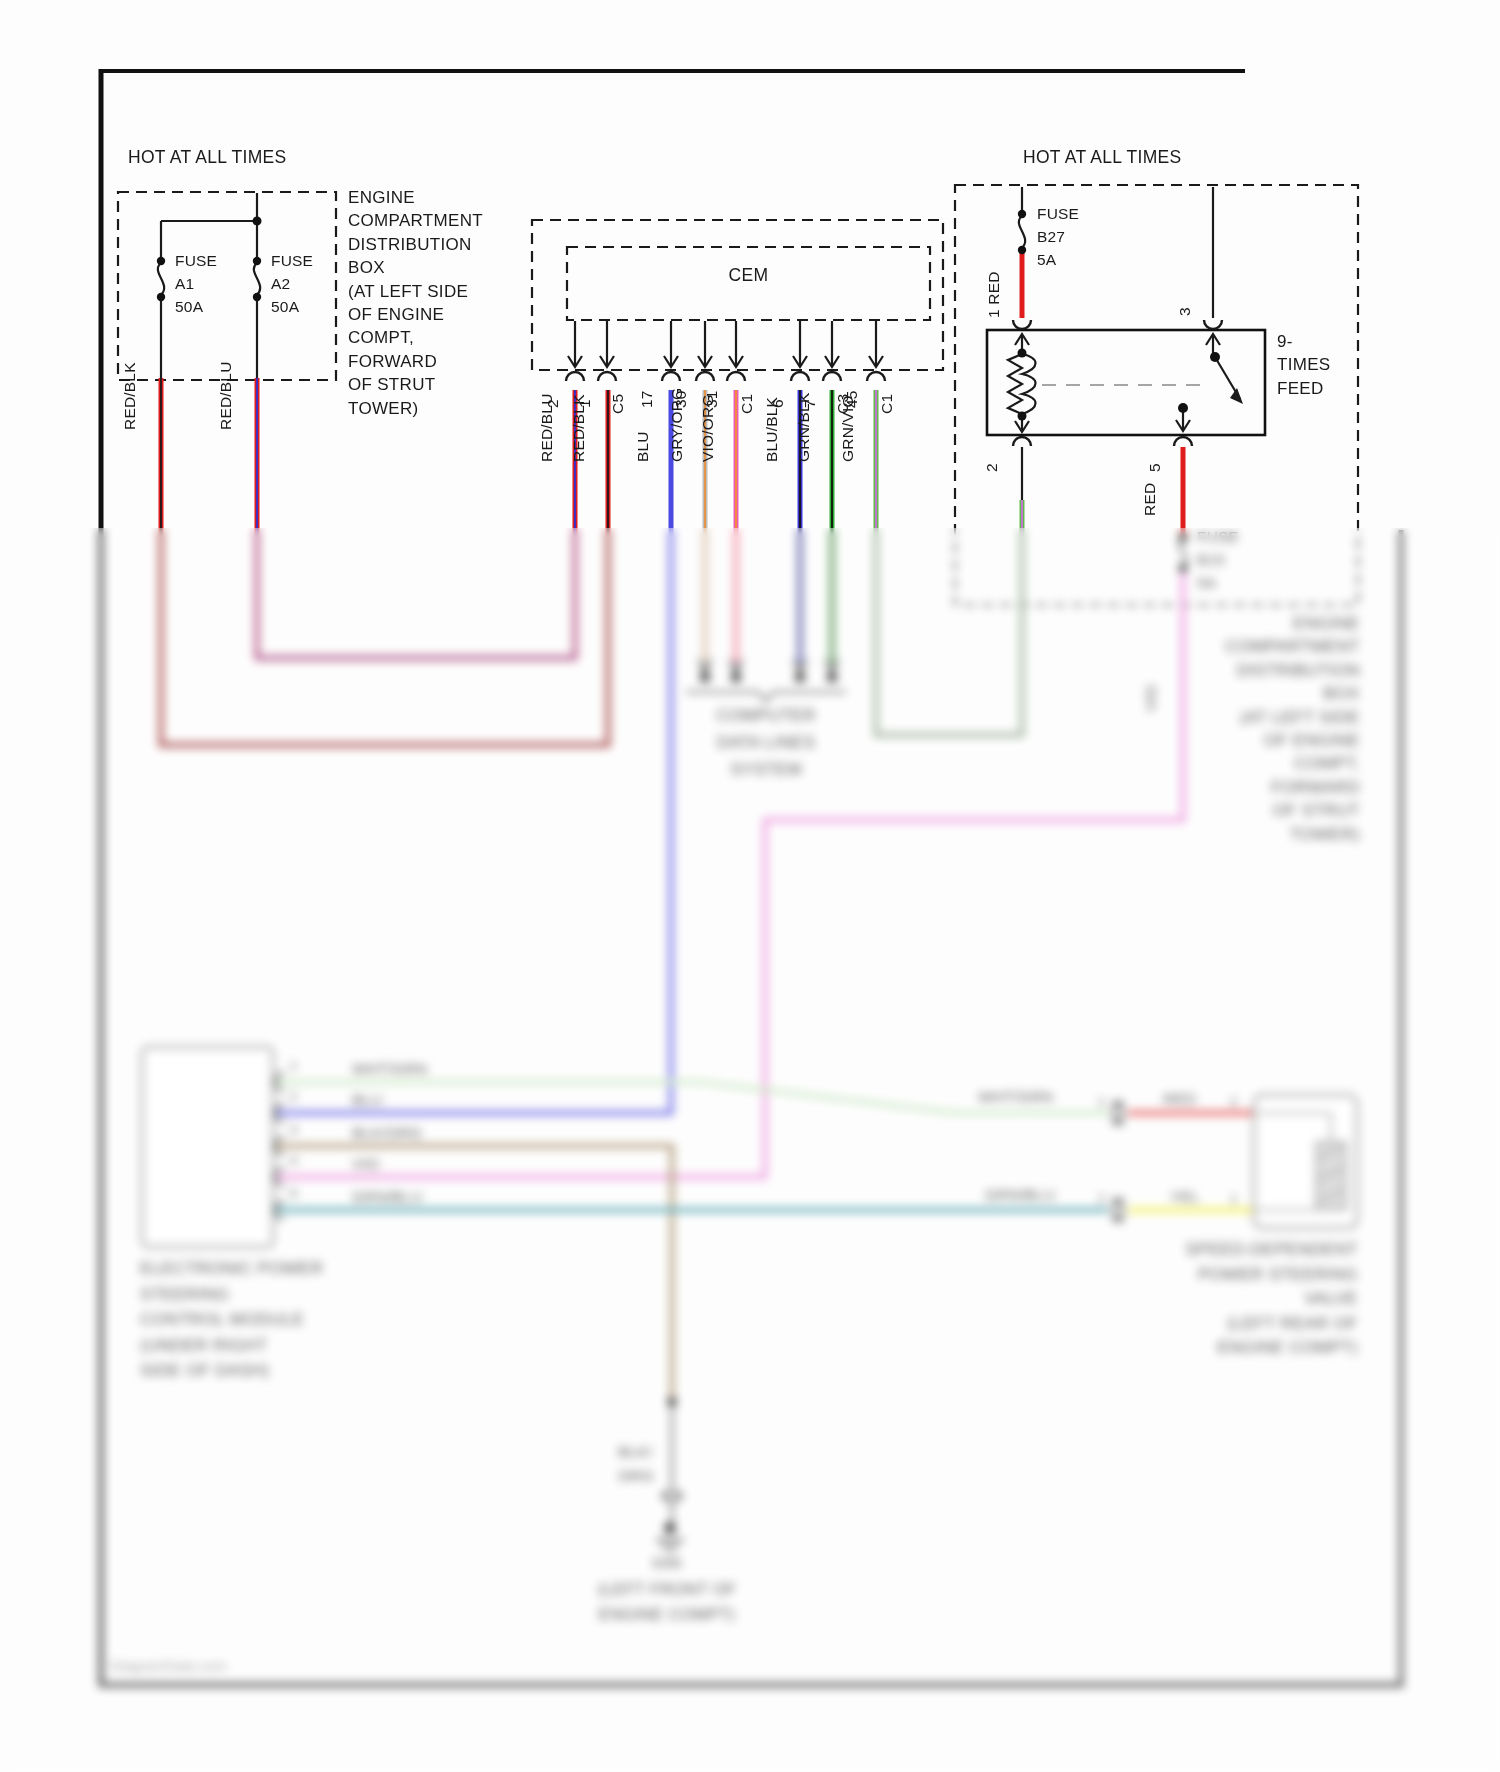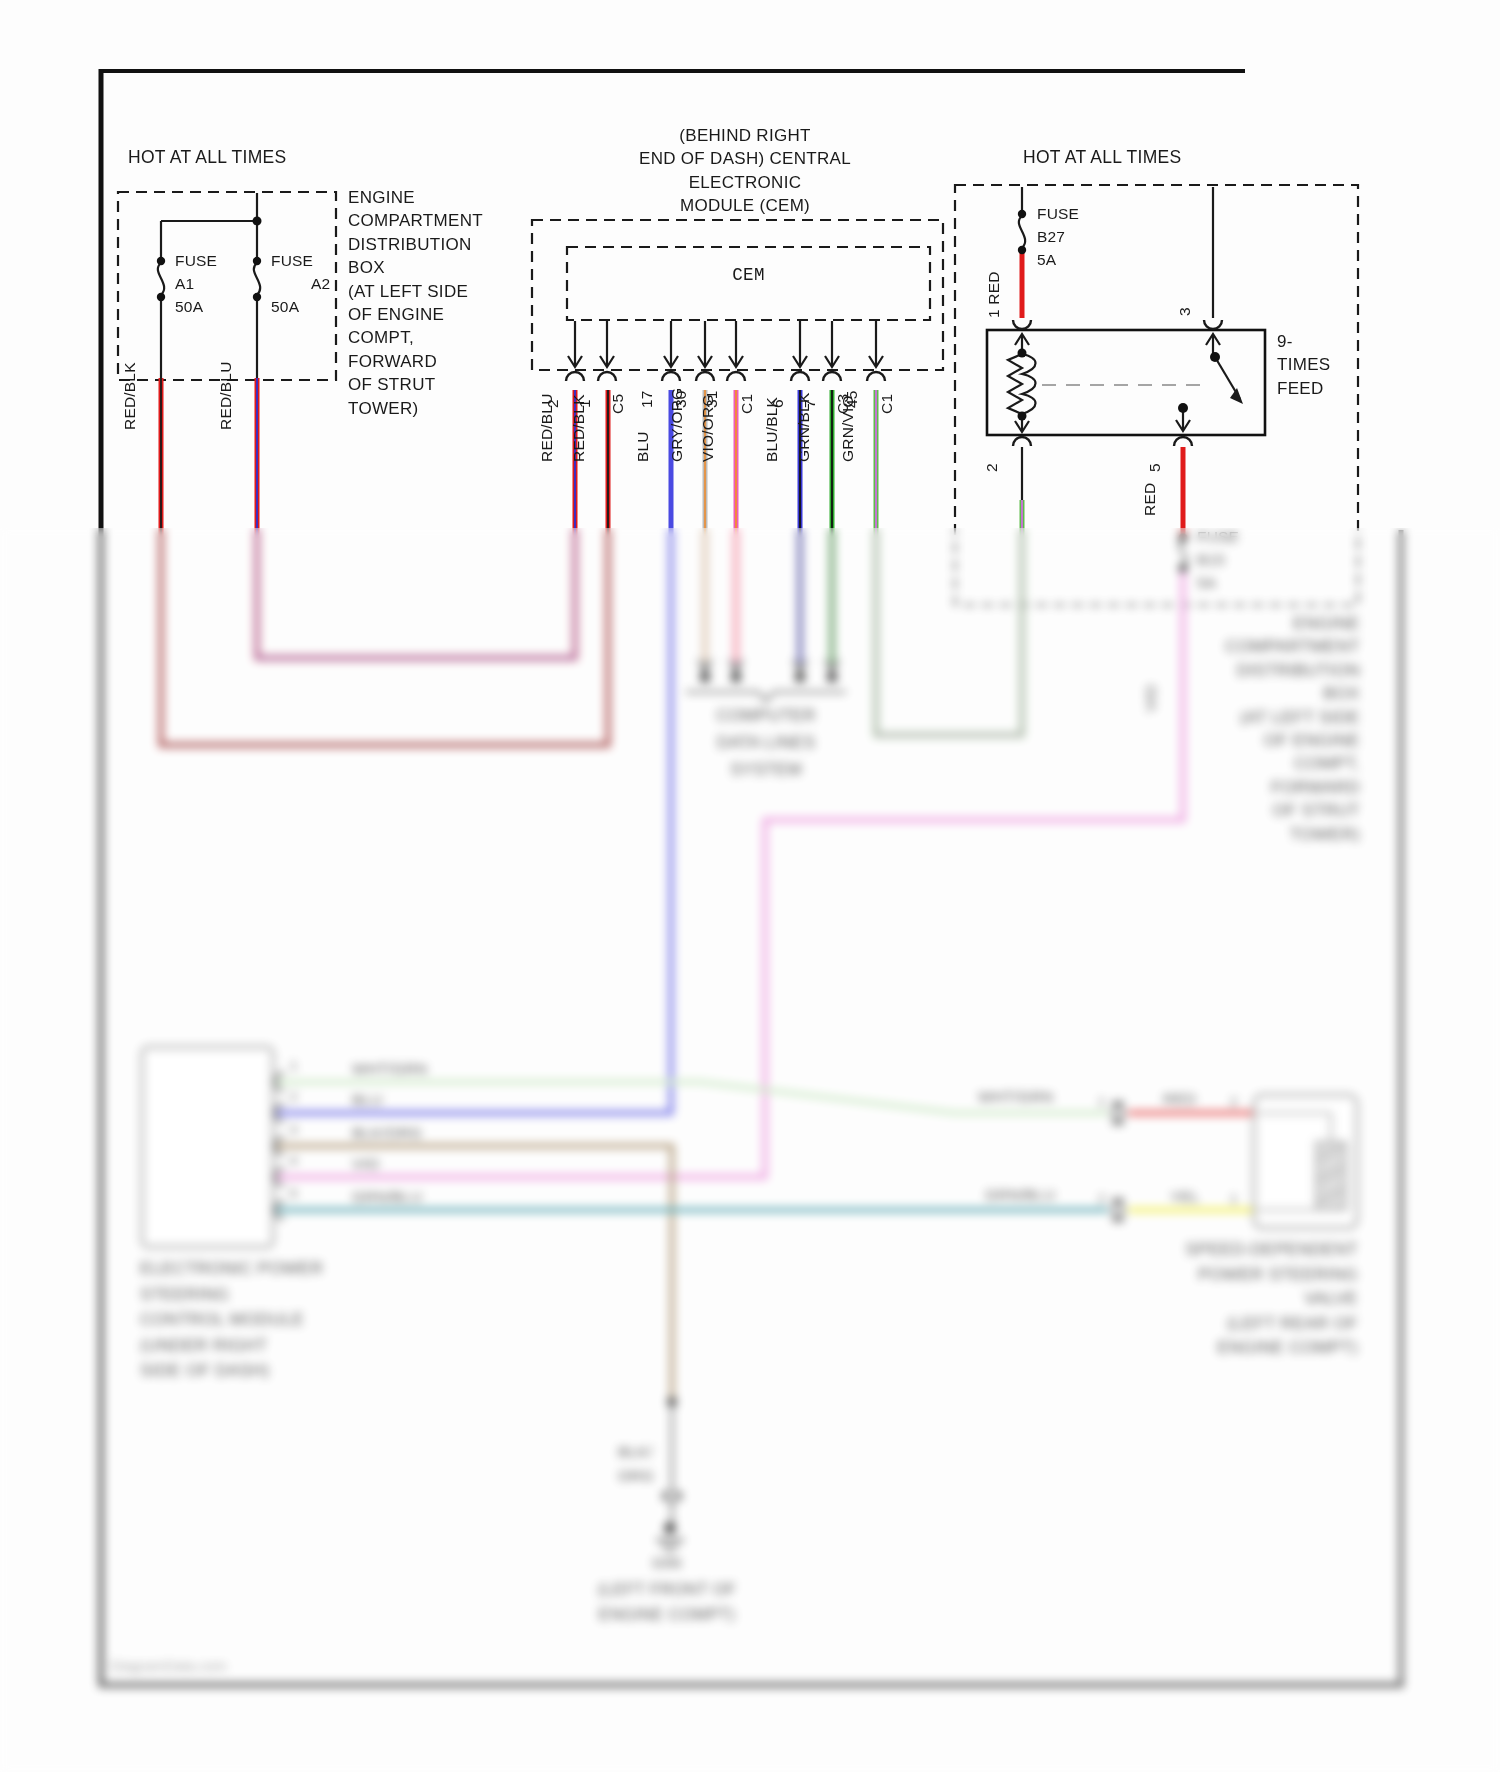--- a/index.html
+++ b/index.html
@@ -227,44 +227,38 @@
     <line x1="1318" y1="1180" x2="1344" y2="1168" stroke="#999" stroke-width="2"></line>
     <line x1="1318" y1="1202" x2="1344" y2="1190" stroke="#999" stroke-width="2"></line>
   </g>
 </svg>
 
 <div class="t" style="left:128px;top:146px;">HOT AT ALL TIMES</div>
 <div class="ts" style="left:175px;top:252px;">FUSE</div>
 <div class="ts" style="left:175px;top:275px;">A1</div>
 <div class="ts" style="left:175px;top:298px;">50A</div>
 <div class="ts" style="left:271px;top:252px;">FUSE</div>
-<div class="ts" style="left:271px;top:275px;margin-left:40px;">A2</div>
+<div class="ts" style="left:271px;top:275px;">A2</div>
 <div class="ts" style="left:271px;top:298px;">50A</div>
 <div class="blk" style="left:348px;top:186px;">
   <div>ENGINE</div>
       <div>COMPARTMENT</div>
   <div>DISTRIBUTION</div>
       <div>BOX</div>
   <div>(AT LEFT SIDE</div>
       <div>OF ENGINE</div>
   <div>COMPT,</div>
       <div>FORWARD</div>
   <div>OF STRUT</div>
       <div>TOWER)</div>
 </div>
 <div class="vl" style="left:138px;top:414px;">RED/BLK</div>
 <div class="vl" style="left:234px;top:414px;">RED/BLU</div>
 
-<div class="blk ctr" style="left:555px;top:124px;width:380px;">
-  <div>(BEHIND RIGHT</div>
-      <div>END OF DASH) CENTRAL</div>
-  <div>ELECTRONIC</div>
-      <div>MODULE (CEM)</div>
-</div>
-<div class="t" style="left:567px;top:264px;width:363px;text-align:center;font-family:Liberation Mono, monospace;">CEM</div>
+<div class="t" style="left:567px;top:264px;width:363px;text-align:center;">CEM</div>
 
 <div class="vl" style="left:561px;top:392px;">2</div>
 <div class="vl" style="left:593px;top:392px;">1</div>
 <div class="vl" style="left:655px;top:392px;">17</div>
 <div class="vl" style="left:689px;top:392px;">30</div>
 <div class="vl" style="left:720px;top:392px;">31</div>
 <div class="vl" style="left:786px;top:392px;">6</div>
 <div class="vl" style="left:818px;top:392px;">7</div>
 <div class="vl" style="left:860px;top:392px;">45</div>
 

